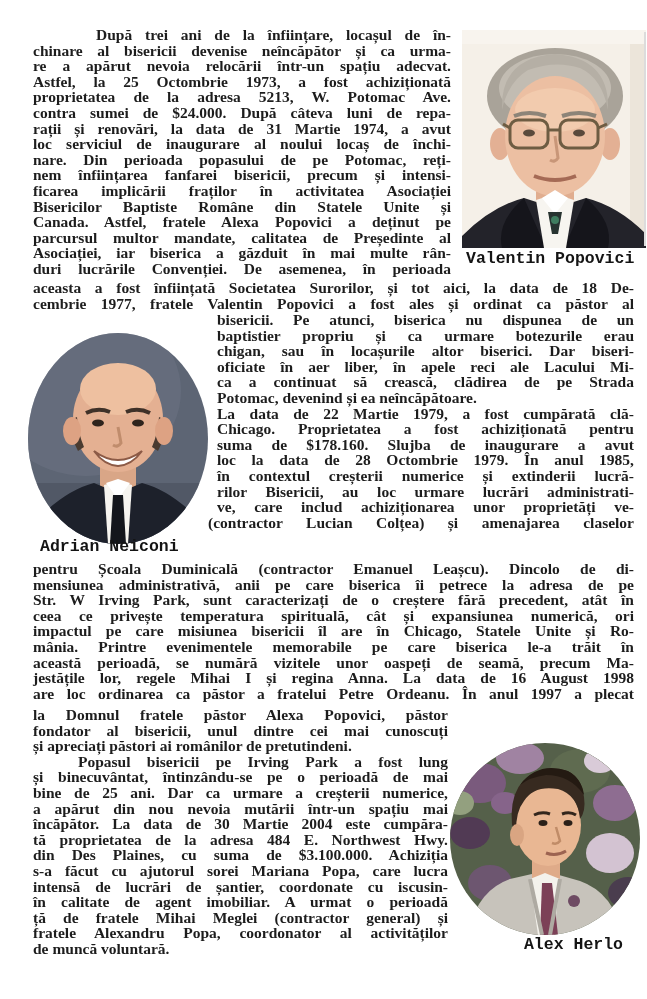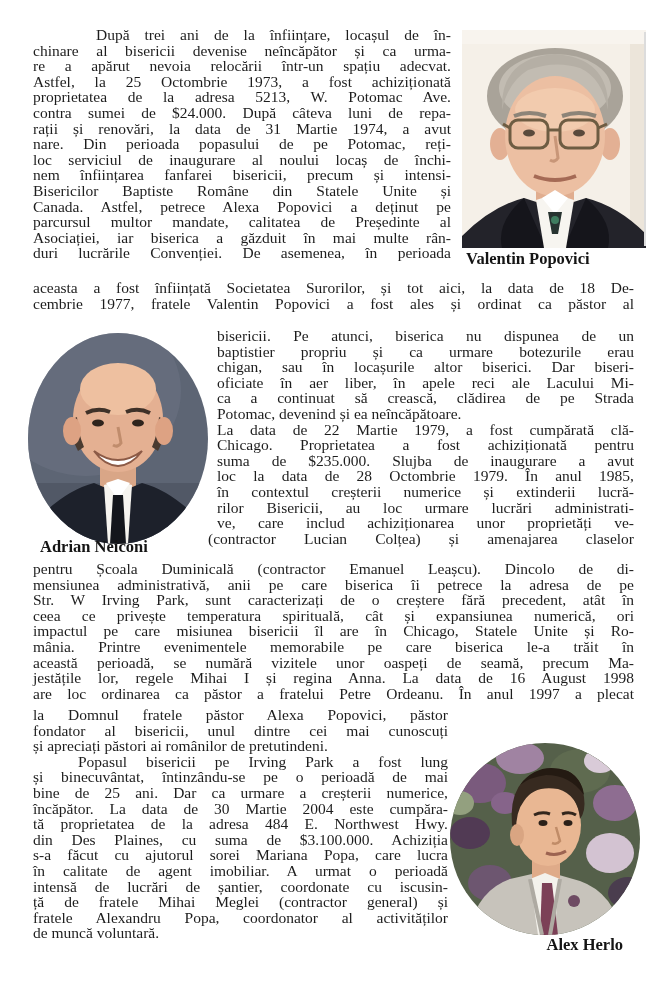--- a/index.html
+++ b/index.html
@@ -1,80 +1,81 @@
 <!DOCTYPE html>
 <html lang="ro"><head>
 <meta charset="utf-8">
 <style>
   html,body{margin:0;padding:0;background:#ffffff;}
   #page{
     position:relative;width:647px;height:999px;background:#ffffff;overflow:hidden;
     font-family:"Liberation Serif","DejaVu Serif",serif;color:#1d1d1d;
   }
   .tblock{position:absolute;font-size:15.5px;line-height:15.6px;}
-  .line{text-align:justify;text-align-last:justify;white-space:normal;}
+  .line{text-align:justify;text-align-last:justify;white-space:normal;font-weight:bold;}
   .line.flush{text-align-last:left;}
   .line.ind-lg{text-indent:63px;}
   .line.ind-sm{text-indent:45px;}
   .line.pull{margin-left:-9px;width:calc(100% + 9px);}
   .block-a{left:33px;top:27px;width:418px;}
   .block-b{left:33px;top:280px;width:601px;}
-  .block-c{left:217px;top:328px;width:417px;}
+  .block-c{left:217px;top:312px;width:417px;}
   .block-d{left:33px;top:561px;width:601px;}
   .block-e{left:33px;top:707px;width:415px;}
   .photo{position:absolute;}
   .photo svg{display:block;}
   .photo-valentin{left:462px;top:30px;width:184px;height:218px;}
   .photo-adrian{left:28px;top:333px;width:180px;height:211px;}
   .photo-alex{left:450px;top:743px;width:190px;height:192px;}
   .caption{
     position:absolute;font-weight:bold;font-size:16.5px;color:#141414;
-    font-family:Liberation Serif, serif;
+    font-family:Liberation Mono, monospace;
   }
   .cap-valentin{left:466px;top:249px;width:182px;text-align:left;}
   .cap-adrian{left:40px;top:537px;width:190px;}
   .cap-alex{left:433px;top:935px;width:190px;text-align:right;}
   .scan-edge{position:absolute;left:644px;top:32px;width:2px;height:214px;background:#dcdcdc;}
 </style>
 </head>
 <body>
 
 <div id="page">
 
   <div class="tblock block-a">
       <div class="line ind-lg">După trei ani de la înființare, locașul de în-</div>
       <div class="line">chinare al bisericii devenise neîncăpător și ca urma-</div>
       <div class="line">re a apărut nevoia relocării într-un spațiu adecvat.</div>
       <div class="line">Astfel, la 25 Octombrie 1973, a fost achiziționată</div>
       <div class="line">proprietatea de la adresa 5213, W. Potomac Ave.</div>
       <div class="line">contra sumei de $24.000. După câteva luni de repa-</div>
       <div class="line">rații și renovări, la data de 31 Martie 1974, a avut</div>
+      <div class="line">loc serviciul de inaugurare al noului locaș de închi-</div>
       <div class="line">nare. Din perioada popasului de pe Potomac, reți-</div>
-      <div class="line">loc serviciul de inaugurare al noului locaș de închi-</div>
       <div class="line">nem înființarea fanfarei bisericii, precum și intensi-</div>
+      <div class="line">ficarea implicării fraților în activitatea Asociației</div>
       <div class="line">Bisericilor Baptiste Române din Statele Unite și</div>
-      <div class="line">Canada. Astfel, petrece Alexa Popovici a deținut pe</div>
+      <div class="line">Canada. Astfel, fratele Alexa Popovici a deținut pe</div>
       <div class="line">parcursul multor mandate, calitatea de Președinte al</div>
       <div class="line">Asociației, iar biserica a găzduit în mai multe rân-</div>
       <div class="line">duri lucrările Convenției. De asemenea, în perioada</div>
     </div>
   <div class="tblock block-b">
       <div class="line">aceasta a fost înființată Societatea Surorilor, și tot aici, la data de 18 De-</div>
       <div class="line">cembrie 1977, fratele Valentin Popovici a fost ales și ordinat ca păstor al</div>
     </div>
   <div class="tblock block-c">
       <div class="line">bisericii. Pe atunci, biserica nu dispunea de un</div>
       <div class="line">baptistier propriu și ca urmare botezurile erau</div>
       <div class="line">chigan, sau în locașurile altor biserici. Dar biseri-</div>
       <div class="line">oficiate în aer liber, în apele reci ale Lacului Mi-</div>
       <div class="line">ca a continuat să crească, clădirea de pe Strada</div>
       <div class="line flush">Potomac, devenind și ea neîncăpătoare.</div>
       <div class="line">La data de 22 Martie 1979, a fost cumpărată clă-</div>
       <div class="line">Chicago. Proprietatea a fost achiziționată pentru</div>
-      <div class="line">suma de $235.000. Slujba de inaugurare a avut</div>
+      <div class="line">suma de $178.160. Slujba de inaugurare a avut</div>
       <div class="line">loc la data de 28 Octombrie 1979. În anul 1985,</div>
       <div class="line">în contextul creșterii numerice și extinderii lucră-</div>
       <div class="line">rilor Bisericii, au loc urmare lucrări administrati-</div>
       <div class="line">ve, care includ achiziționarea unor proprietăți ve-</div>
       <div class="line pull">(contractor Lucian Colțea) și amenajarea claselor</div>
     </div>
   <div class="tblock block-d">
       <div class="line">pentru Școala Duminicală (contractor Emanuel Leașcu). Dincolo de di-</div>
       <div class="line">mensiunea administrativă, anii pe care biserica îi petrece la adresa de pe</div>
       <div class="line">Str. W Irving Park, sunt caracterizați de o creștere fără precedent, atât în</div>
@@ -85,26 +86,27 @@
       <div class="line">jestățile lor, regele Mihai I și regina Anna. La data de 16 August 1998</div>
       <div class="line">are loc ordinarea ca păstor a fratelui Petre Ordeanu. În anul 1997 a plecat</div>
     </div>
   <div class="tblock block-e">
       <div class="line">la Domnul fratele păstor Alexa Popovici, păstor</div>
       <div class="line">fondator al bisericii, unul dintre cei mai cunoscuți</div>
       <div class="line flush">și apreciați păstori ai românilor de pretutindeni.</div>
       <div class="line ind-sm">Popasul bisericii pe Irving Park a fost lung</div>
       <div class="line">și binecuvântat, întinzându-se pe o perioadă de mai</div>
       <div class="line">bine de 25 ani. Dar ca urmare a creșterii numerice,</div>
+      <div class="line">a apărut din nou nevoia mutării într-un spațiu mai</div>
       <div class="line">încăpător. La data de 30 Martie 2004 este cumpăra-</div>
       <div class="line">tă proprietatea de la adresa 484 E. Northwest Hwy.</div>
       <div class="line">din Des Plaines, cu suma de $3.100.000. Achiziția</div>
       <div class="line">s-a făcut cu ajutorul sorei Mariana Popa, care lucra</div>
+      <div class="line">intensă de lucrări de șantier, coordonate cu iscusin-</div>
       <div class="line">în calitate de agent imobiliar. A urmat o perioadă</div>
-      <div class="line">intensă de lucrări de șantier, coordonate cu iscusin-</div>
       <div class="line">ță de fratele Mihai Meglei (contractor general) și</div>
       <div class="line">fratele Alexandru Popa, coordonator al activităților</div>
       <div class="line flush">de muncă voluntară.</div>
     </div>
 
   <div class="photo photo-valentin">
     <svg width="184" height="218" viewBox="0 0 184 218">
       <rect width="184" height="218" fill="#f5f0e8"></rect>
       <rect x="168" width="16" height="218" fill="#ece5da"></rect>
       <rect y="0" width="184" height="14" fill="#f8f4ee"></rect>

